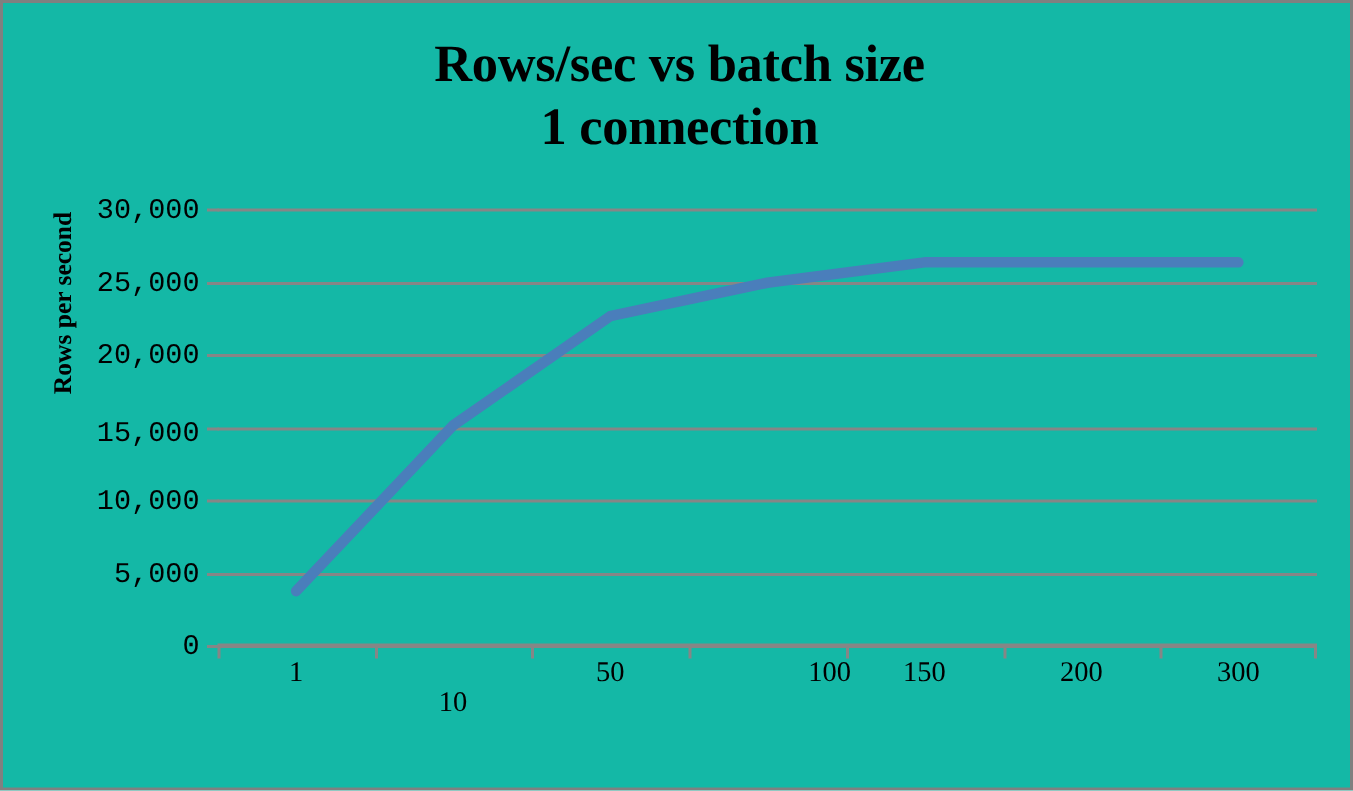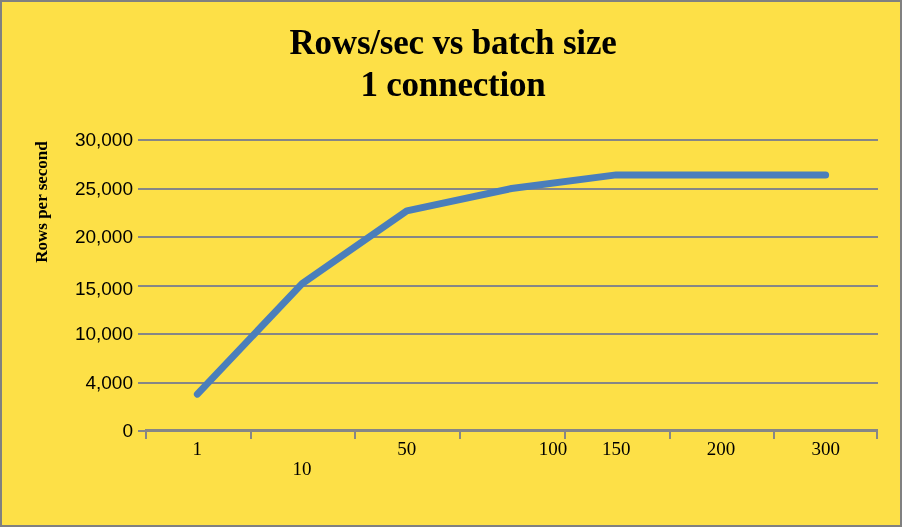--- a/index.html
+++ b/index.html
@@ -7,21 +7,21 @@
     padding: 0;
     background: #ffffff;
   }
   body {
     font-family: "Liberation Serif", serif;
   }
   #chart-root {
     position: relative;
     width: 902px;
     height: 527px;
-    background: #fde047;
+    background: #14b8a6;
     box-sizing: border-box;
     border: 2px solid #808080;
     overflow: hidden;
   }
 
   
   .chart-title {
     position: absolute;
     left: 0;
     top: 20px;
@@ -98,21 +98,21 @@
     left: -7px;
     width: 8px;
     height: 2px;
     background: #868686;
   }
   .ylabel {
     position: absolute;
     right: 100%;
     margin-right: 12px;
     transform: translateY(-50%);
-    font-family: Liberation Sans, sans-serif;
+    font-family: Liberation Mono, monospace;
     font-size: 19px;
     color: #000000;
     white-space: nowrap;
   }
   .xlabel {
     position: absolute;
     top: 298px;
     transform: translateX(-50%);
     font-family: "Liberation Serif", serif;
     font-size: 19px;
@@ -154,21 +154,21 @@
         <div class="tick-y" style="top: 290px; background: rgb(134, 134, 134);"></div>
         <div class="tick-y" style="top: 241.5px; background: rgb(134, 134, 134);"></div>
         <div class="tick-y" style="top: 193px; background: rgb(134, 134, 134);"></div>
         <div class="tick-y" style="top: 144.5px; background: rgb(134, 134, 134);"></div>
         <div class="tick-y" style="top: 96px; background: rgb(134, 134, 134);"></div>
         <div class="tick-y" style="top: 47.5px; background: rgb(134, 134, 134);"></div>
         <div class="tick-y" style="top: -1px; background: rgb(134, 134, 134);"></div>
       </div>
     <div id="ylabel-layer">
         <div class="ylabel" style="top: 291px;">0</div>
-        <div class="ylabel" style="top: 242.5px;">4,000</div>
+        <div class="ylabel" style="top: 242.5px;">5,000</div>
         <div class="ylabel" style="top: 194px;">10,000</div>
         <div class="ylabel" style="top: 149px; text-align: right;">15,000</div>
         <div class="ylabel" style="top: 97px;">20,000</div>
         <div class="ylabel" style="top: 48.5px;">25,000</div>
         <div class="ylabel" style="top: 0px;">30,000</div>
       </div>
     <div class="axis-line-x"></div>
     <div id="xtick-layer">
         <div class="tick-x" style="left: 0px; background: rgb(134, 134, 134);"></div>
         <div class="tick-x" style="left: 104.714px; background: rgb(134, 134, 134);"></div>

